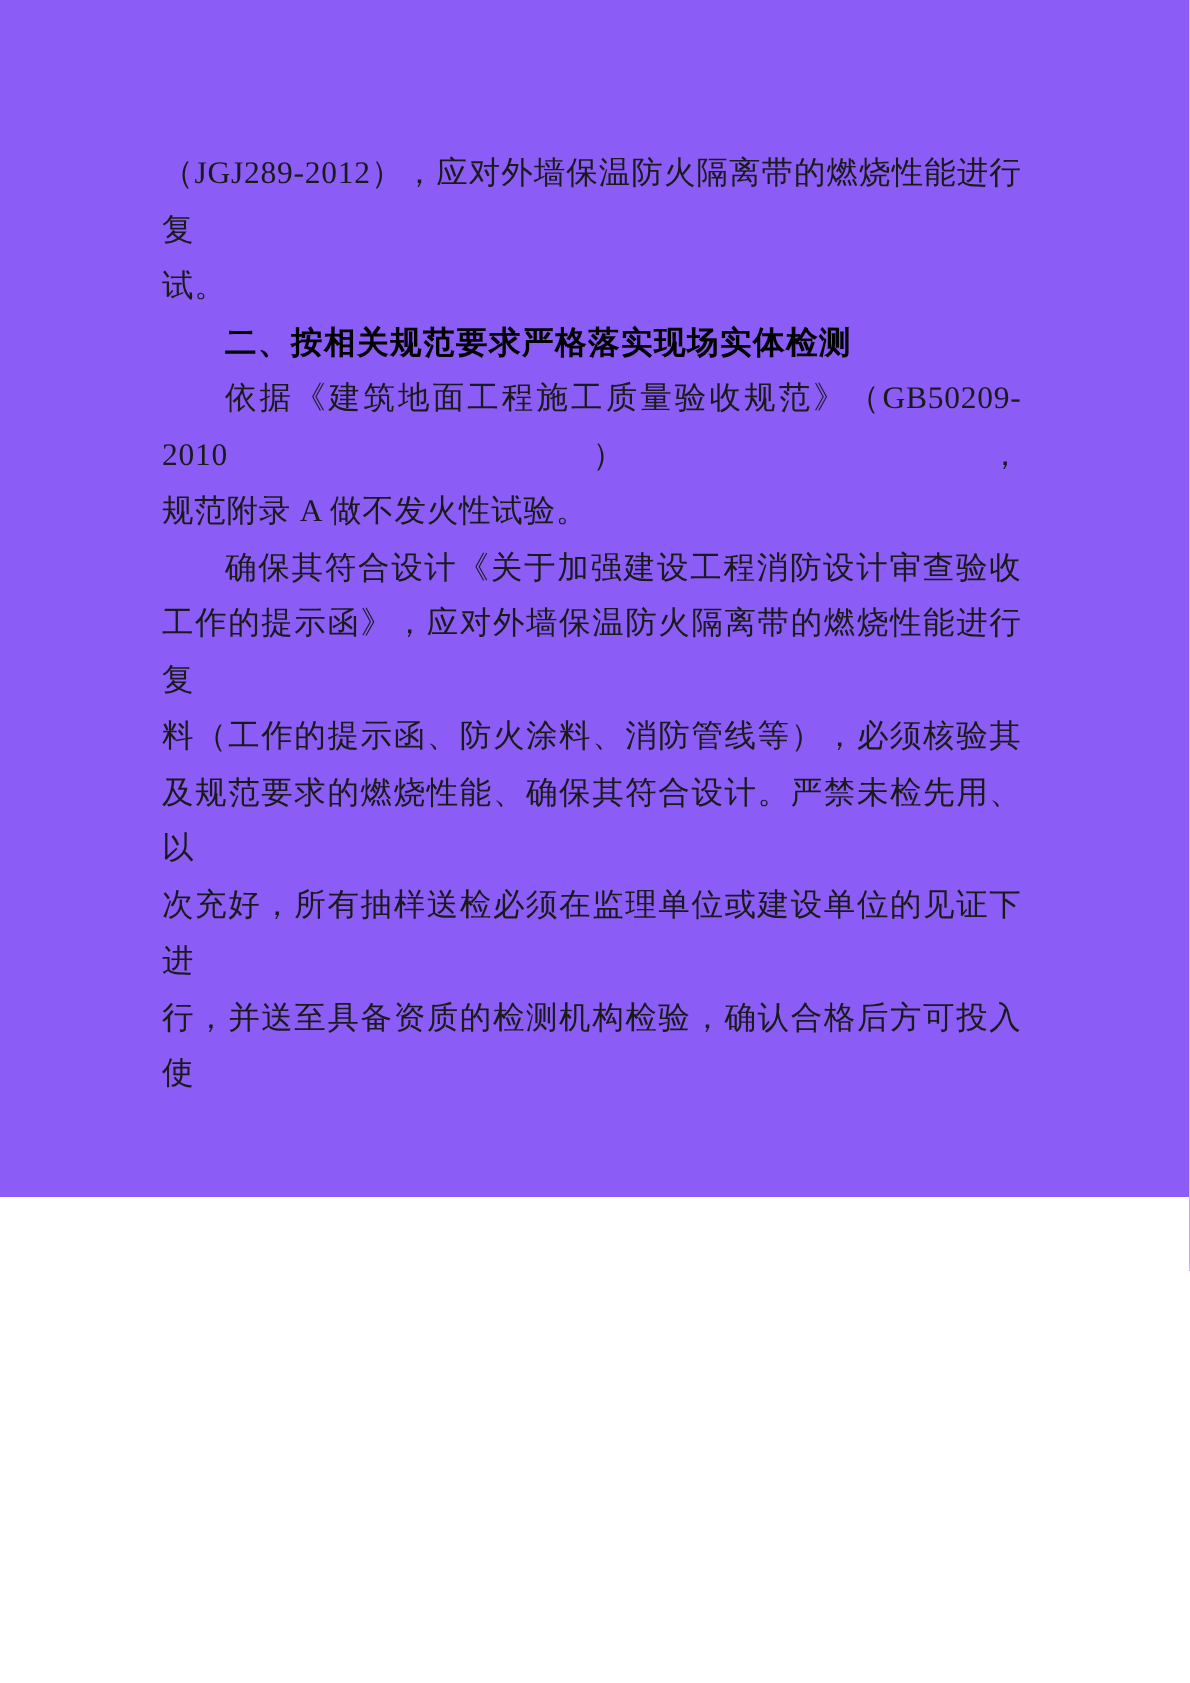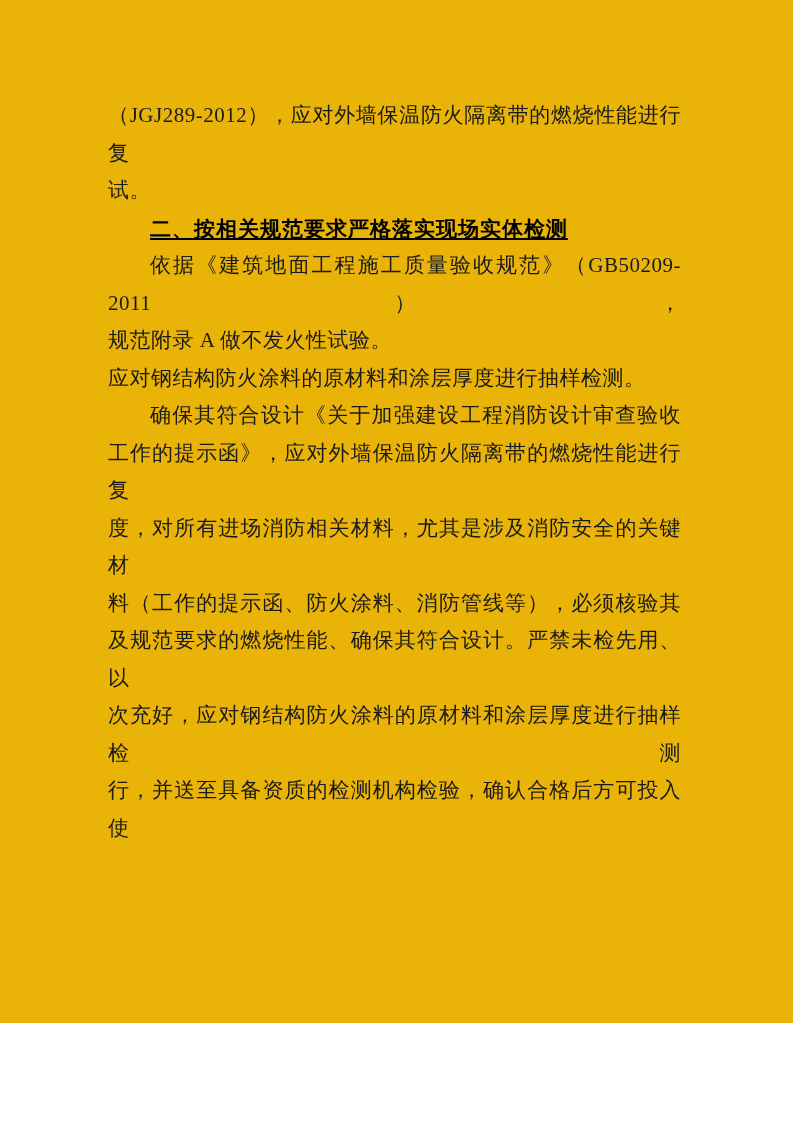--- a/index.html
+++ b/index.html
@@ -3,22 +3,22 @@
 <meta charset="utf-8">
 <style>
   html, body {
     margin: 0;
     padding: 0;
     background: #ffffff;
   }
   .page {
     position: relative;
     width: 793px;
-    height: 1023px;
-    background: #eab308;
+    height: 798px;
+    background: #8b5cf6;
     overflow: hidden;
     font-family: "Liberation Serif", "DejaVu Serif", serif;
   }
   .doc-body {
     position: absolute;
     left: 108px;
     top: 97px;
     width: 573px;
     font-size: 21px;
     line-height: 37.5px;
@@ -33,21 +33,20 @@
     text-align-last: justify;
   }
   .line.indent {
     text-indent: 2em;
   }
   .line.heading {
     font-family: "Liberation Sans", "DejaVu Sans", sans-serif;
     font-weight: 700;
     color: #000000;
     letter-spacing: 1px;
-    text-decoration: underline;
   }
   .footer {
     position: absolute;
     top: 1034px;
     left: 0;
     width: 100%;
     text-align: center;
     font-family: "Liberation Serif", "DejaVu Serif", serif;
     font-size: 15px;
     color: #222222;
@@ -55,25 +54,23 @@
   }
 </style>
 </head>
 <body>
 
 <div class="page">
   <div class="doc-body">
       <div class="line fill">（JGJ289-2012），应对外墙保温防火隔离带的燃烧性能进行复</div>
       <div class="line">试。</div>
       <div class="line heading indent">二、按相关规范要求严格落实现场实体检测</div>
-      <div class="line indent fill">依据《建筑地面工程施工质量验收规范》（GB50209-2011），</div>
+      <div class="line indent fill">依据《建筑地面工程施工质量验收规范》（GB50209-2010），</div>
       <div class="line">规范附录 A 做不发火性试验。</div>
-      <div class="line">应对钢结构防火涂料的原材料和涂层厚度进行抽样检测。</div>
       <div class="line indent fill">确保其符合设计《关于加强建设工程消防设计审查验收</div>
       <div class="line fill">工作的提示函》，应对外墙保温防火隔离带的燃烧性能进行复</div>
-      <div class="line fill">度，对所有进场消防相关材料，尤其是涉及消防安全的关键材</div>
       <div class="line fill">料（工作的提示函、防火涂料、消防管线等），必须核验其</div>
       <div class="line fill">及规范要求的燃烧性能、确保其符合设计。严禁未检先用、以</div>
-      <div class="line fill">次充好，应对钢结构防火涂料的原材料和涂层厚度进行抽样检测</div>
+      <div class="line fill">次充好，所有抽样送检必须在监理单位或建设单位的见证下进</div>
       <div class="line fill">行，并送至具备资质的检测机构检验，确认合格后方可投入使</div>
     </div>
   <div class="footer">- 2 -</div>
 </div>
 
 </body></html>

